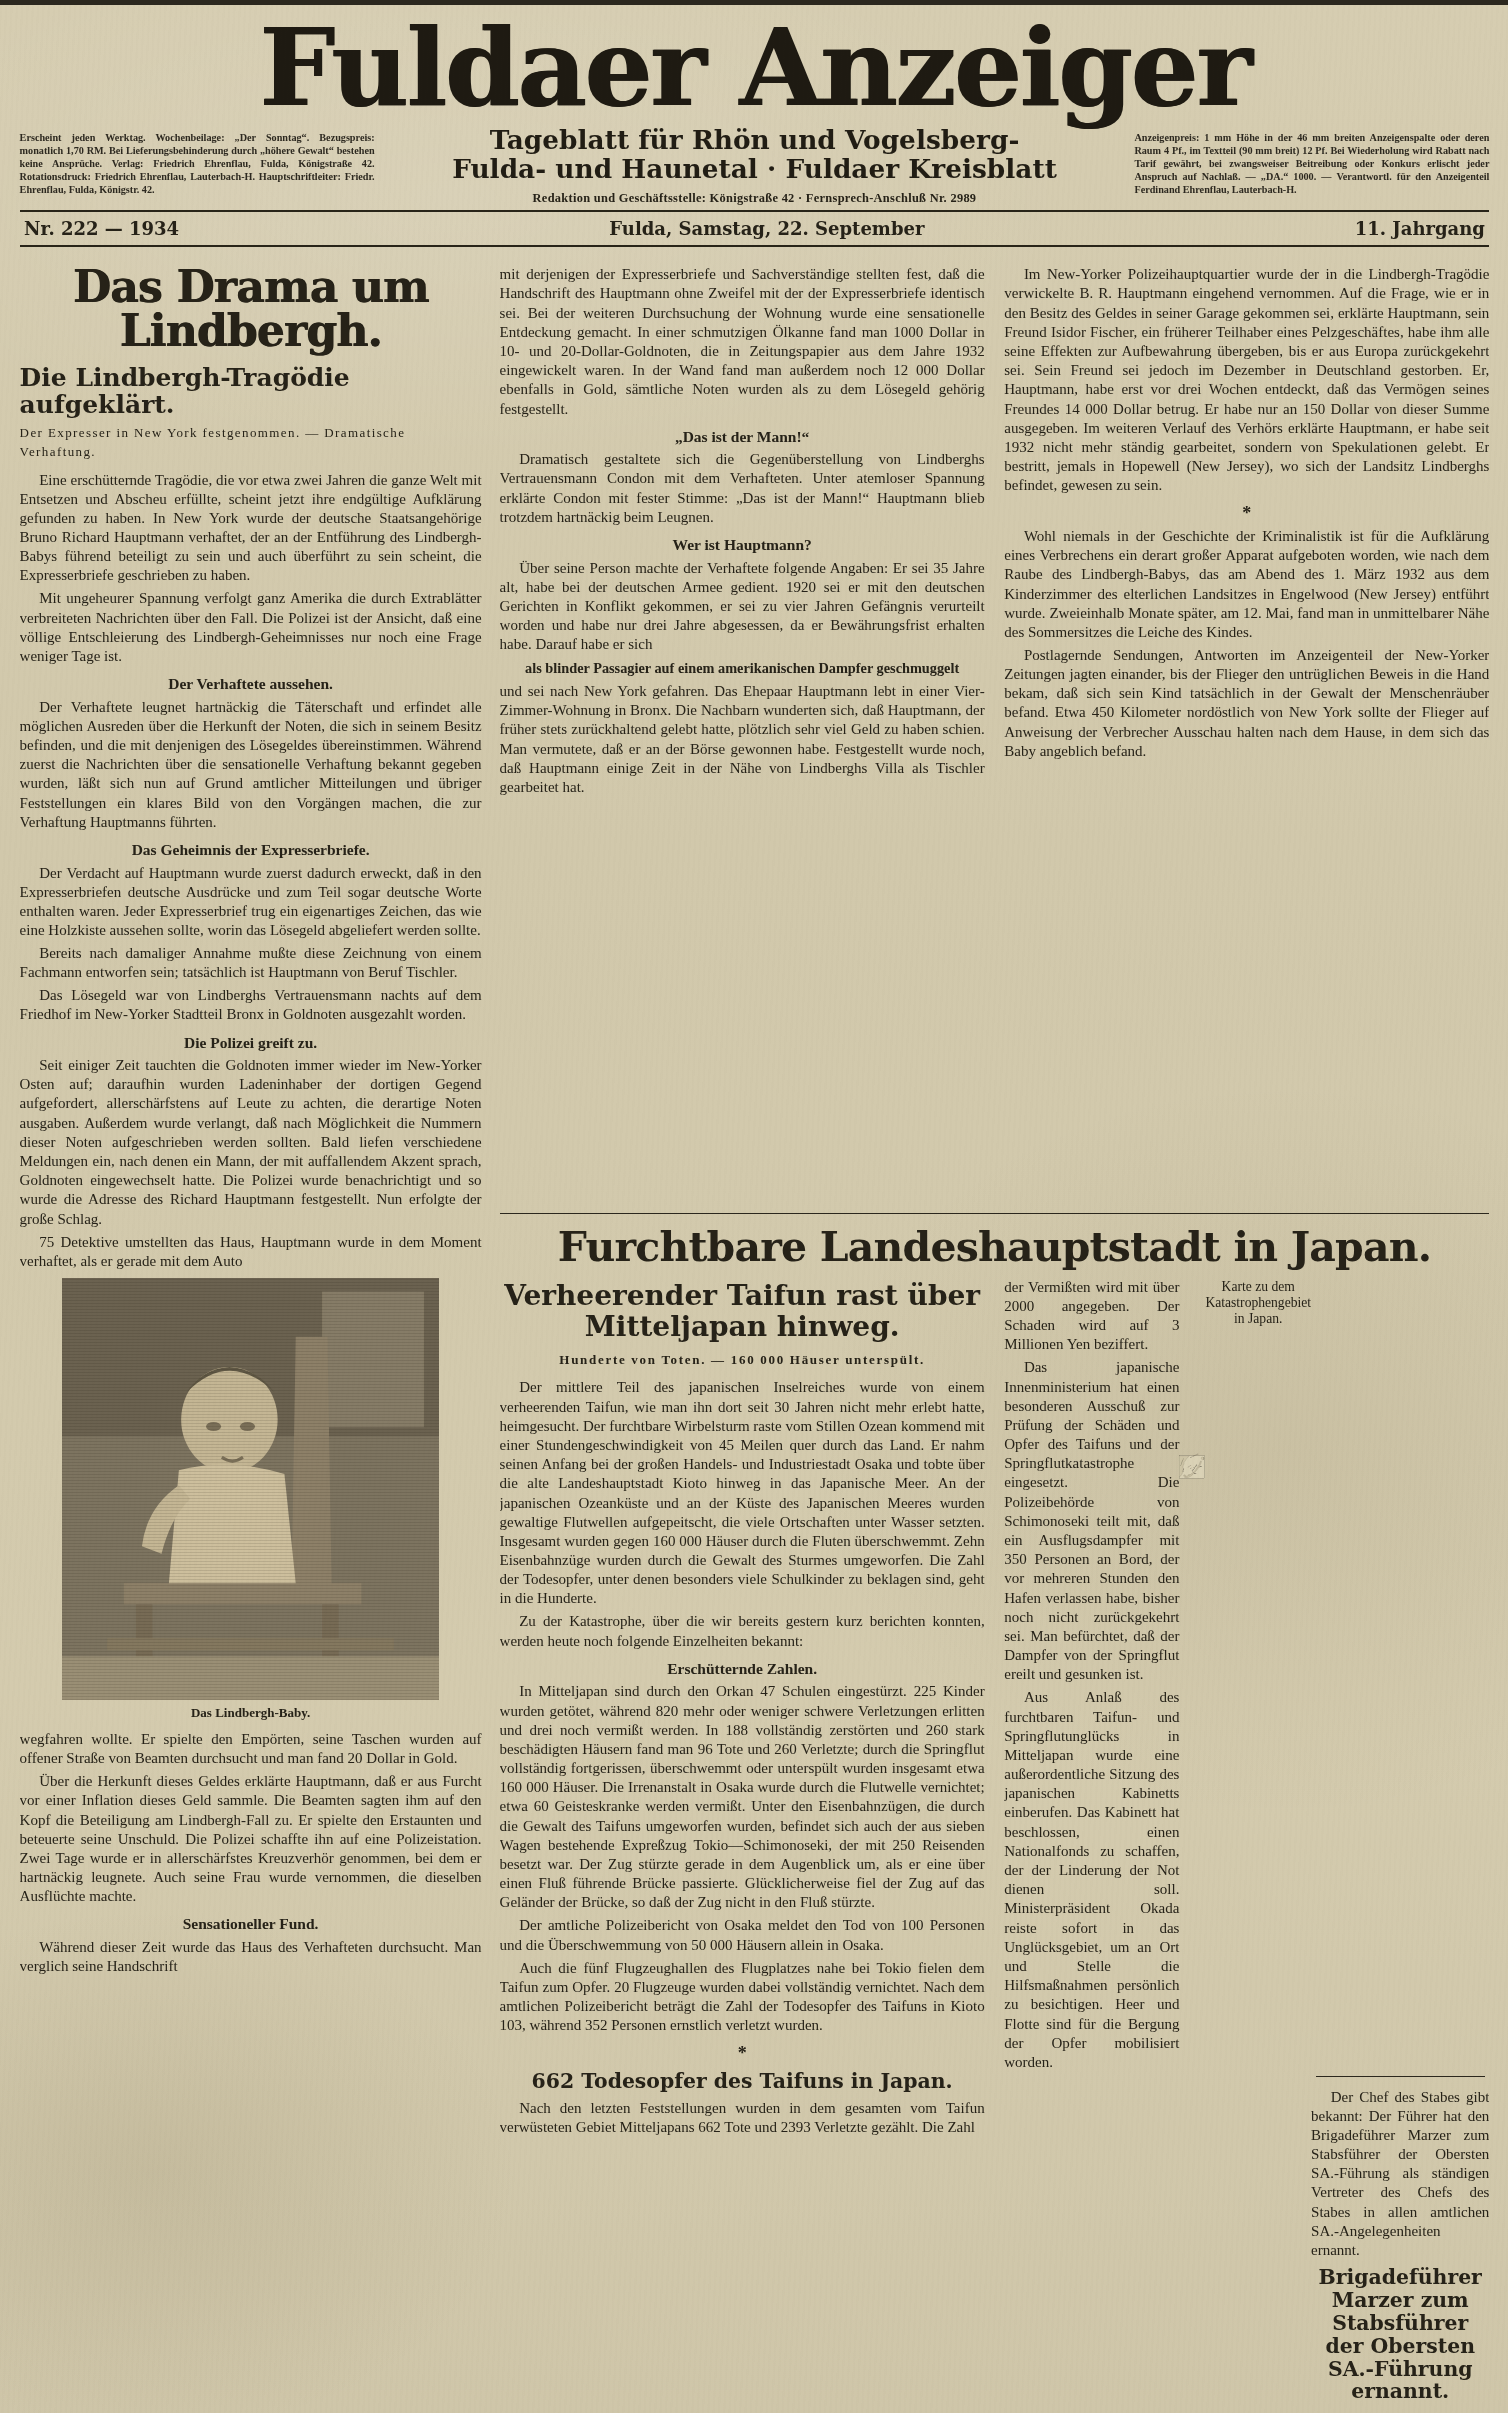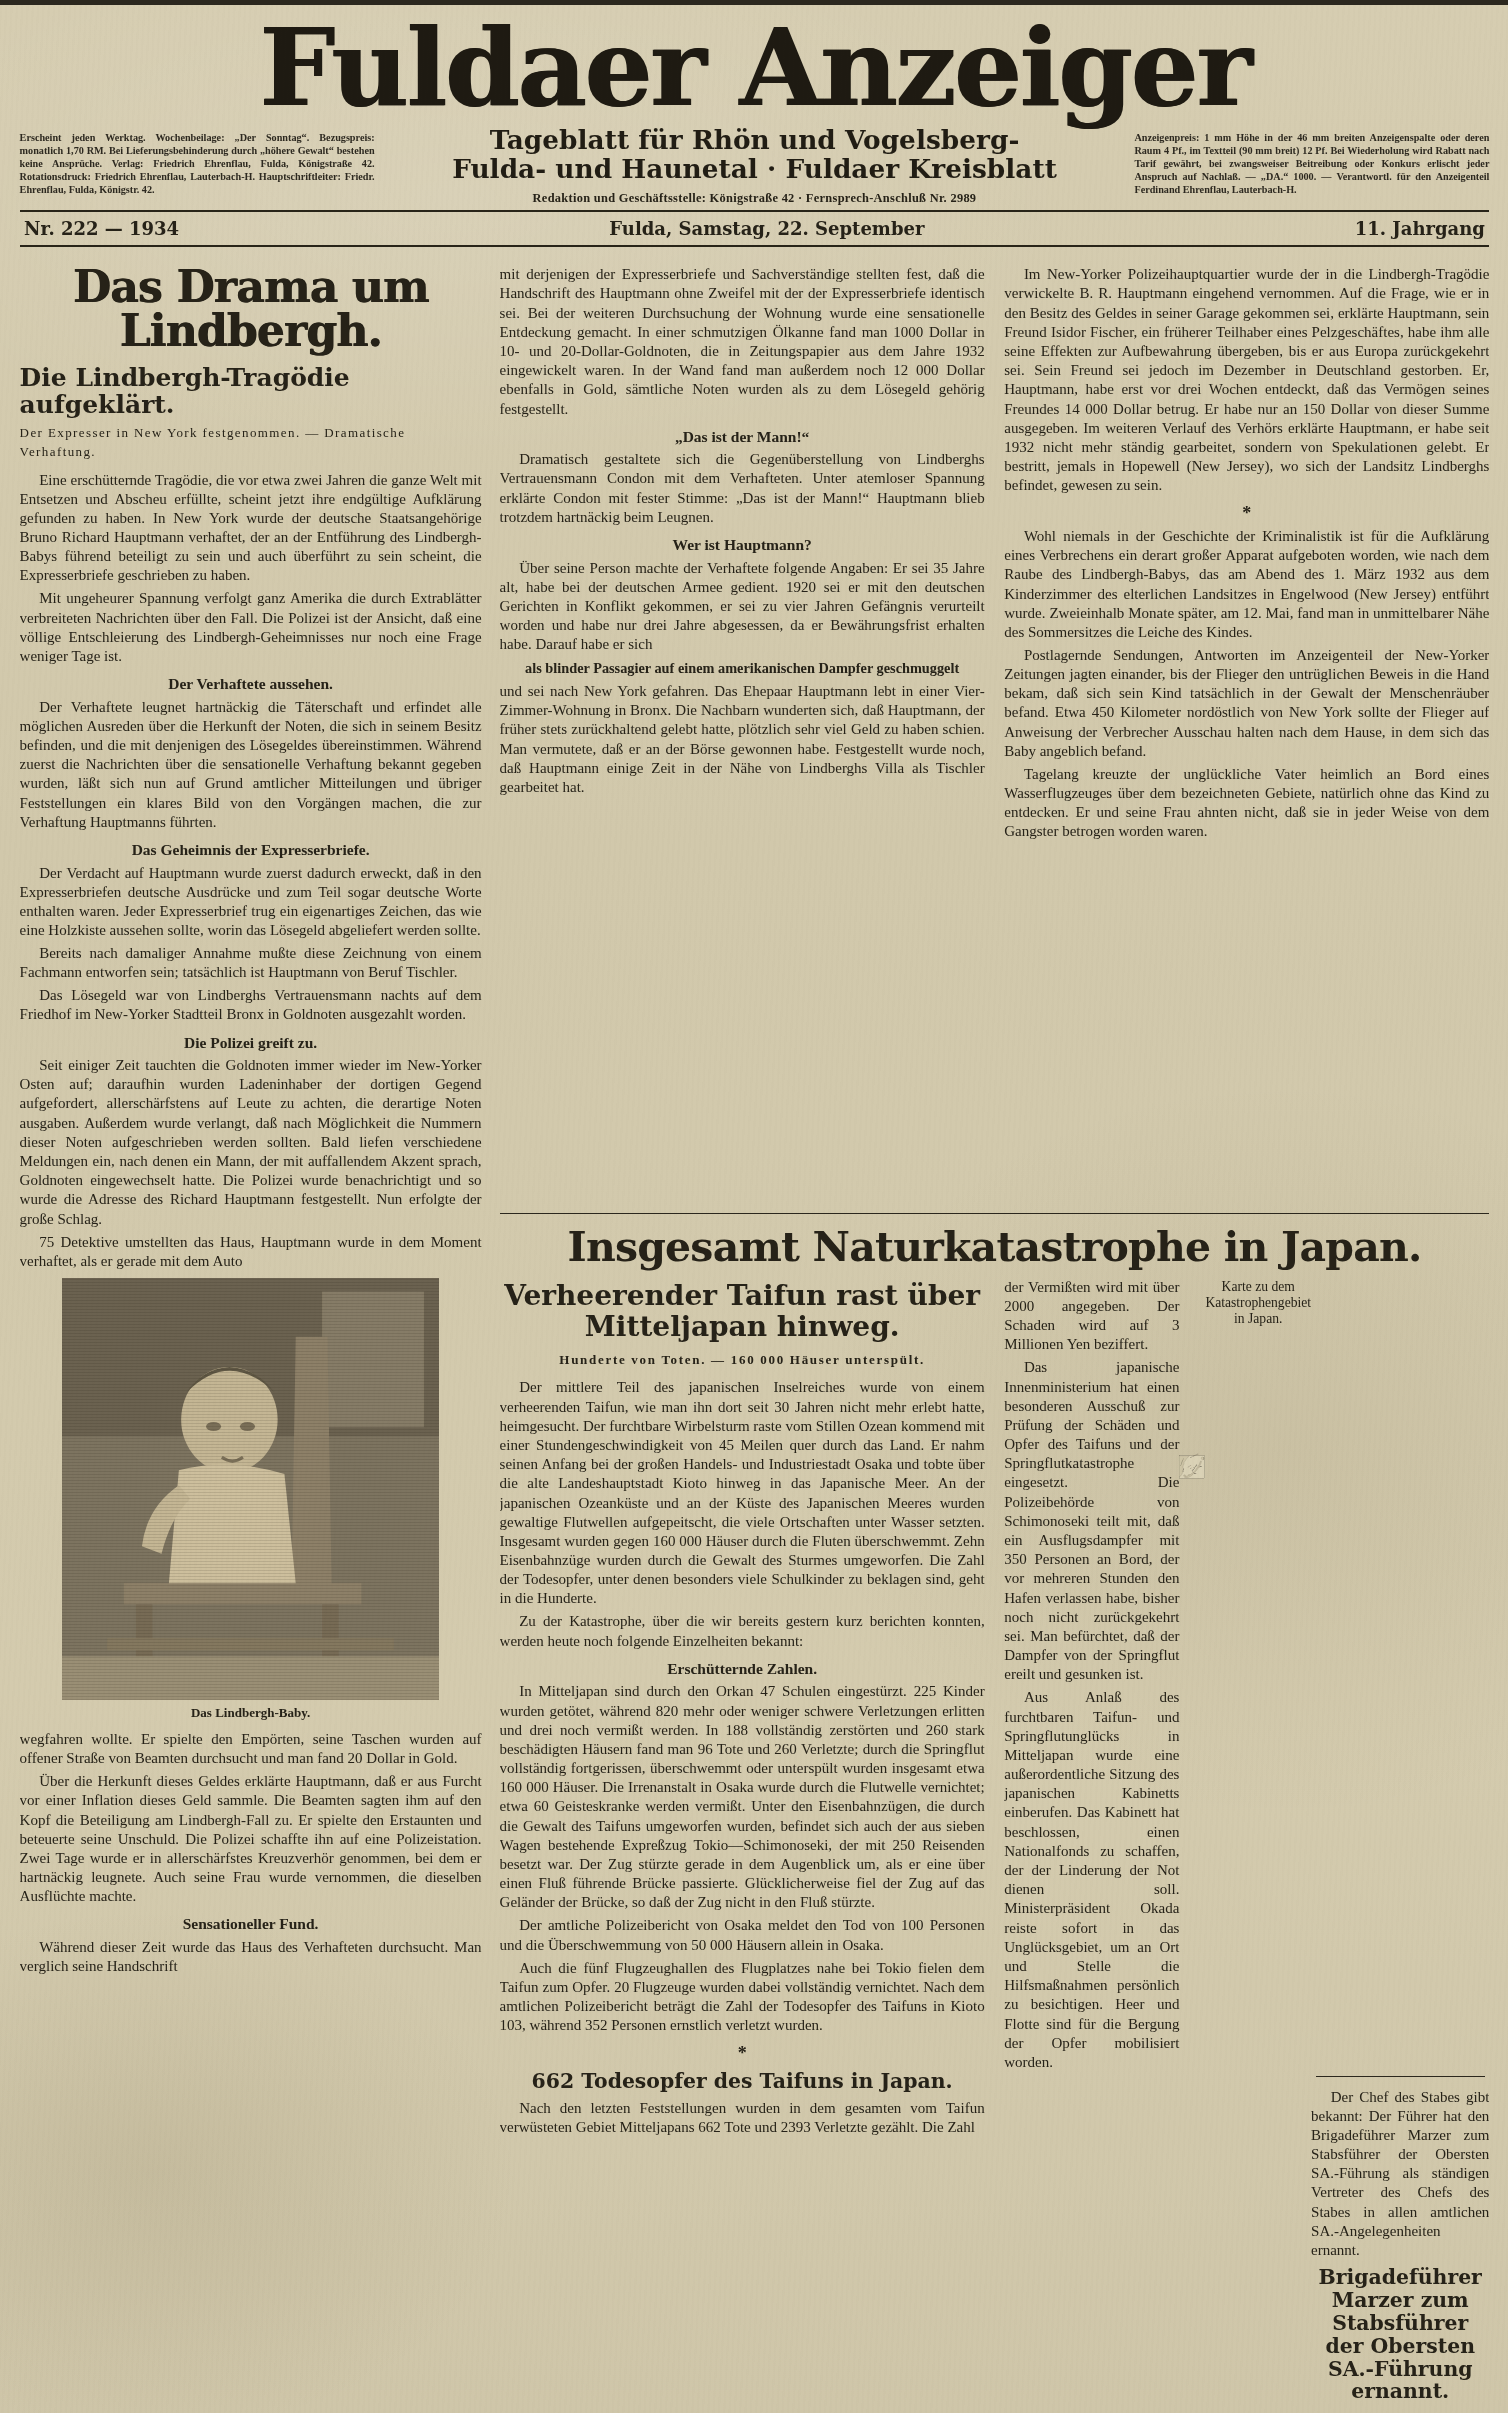--- a/index.html
+++ b/index.html
@@ -194,25 +194,24 @@
             <div class="blk sub">Wer ist Hauptmann?</div>
             <div class="blk p">Über seine Person machte der Verhaftete folgende Angaben: Er sei 35 Jahre alt, habe bei der deutschen Armee gedient. 1920 sei er mit den deutschen Gerichten in Konflikt gekommen, er sei zu vier Jahren Gefängnis verurteilt worden und habe nur drei Jahre abgesessen, da er Bewährungsfrist erhalten habe. Darauf habe er sich</div>
             <div class="blk bold-center">als blinder Passagier auf einem amerikanischen Dampfer geschmuggelt</div>
             <div class="blk pc">und sei nach New York gefahren. Das Ehepaar Hauptmann lebt in einer Vier-Zimmer-Wohnung in Bronx. Die Nachbarn wunderten sich, daß Hauptmann, der früher stets zurückhaltend gelebt hatte, plötzlich sehr viel Geld zu haben schien. Man vermutete, daß er an der Börse gewonnen habe. Festgestellt wurde noch, daß Hauptmann einige Zeit in der Nähe von Lindberghs Villa als Tischler gearbeitet hat.</div>
           </div>
         <div>
             <div class="blk p">Im New-Yorker Polizeihauptquartier wurde der in die Lindbergh-Tragödie verwickelte B. R. Hauptmann eingehend vernommen. Auf die Frage, wie er in den Besitz des Geldes in seiner Garage gekommen sei, erklärte Hauptmann, sein Freund Isidor Fischer, ein früherer Teilhaber eines Pelzgeschäftes, habe ihm alle seine Effekten zur Aufbewahrung übergeben, bis er aus Europa zurückgekehrt sei. Sein Freund sei jedoch im Dezember in Deutschland gestorben. Er, Hauptmann, habe erst vor drei Wochen entdeckt, daß das Vermögen seines Freundes 14 000 Dollar betrug. Er habe nur an 150 Dollar von dieser Summe ausgegeben. Im weiteren Verlauf des Verhörs erklärte Hauptmann, er habe seit 1932 nicht mehr ständig gearbeitet, sondern von Spekulationen gelebt. Er bestritt, jemals in Hopewell (New Jersey), wo sich der Landsitz Lindberghs befindet, gewesen zu sein.</div>
             <div class="blk star">*</div>
             <div class="blk p">Wohl niemals in der Geschichte der Kriminalistik ist für die Aufklärung eines Verbrechens ein derart großer Apparat aufgeboten worden, wie nach dem Raube des Lindbergh-Babys, das am Abend des 1. März 1932 aus dem Kinderzimmer des elterlichen Landsitzes in Engelwood (New Jersey) entführt wurde. Zweieinhalb Monate später, am 12. Mai, fand man in unmittelbarer Nähe des Sommersitzes die Leiche des Kindes.</div>
             <div class="blk p">Postlagernde Sendungen, Antworten im Anzeigenteil der New-Yorker Zeitungen jagten einander, bis der Flieger den untrüglichen Beweis in die Hand bekam, daß sich sein Kind tatsächlich in der Gewalt der Menschenräuber befand. Etwa 450 Kilometer nordöstlich von New York sollte der Flieger auf Anweisung der Verbrecher Ausschau halten nach dem Hause, in dem sich das Baby angeblich befand.</div>
-            <div class="blk p">Tagelang kreuzte der unglückliche Vater heimlich an Bord eines Wasserflugzeuges über dem bezeichneten Gebiete, natürlich ohne das Kind zu entdecken. Er und seine Frau ahnten nicht, daß sie in jeder Weise von dem Gangster betrogen worden waren.</div>
           </div>
       </div>
 
-      <h2 class="japan-headline">Insgesamt Naturkatastrophe in Japan.</h2>
+      <h2 class="japan-headline">Furchtbare Landeshauptstadt in Japan.</h2>
 
       <div class="right-bottom">
         <div>
             <div class="blk head2-lg">Verheerender Taifun rast über Mitteljapan hinweg.</div>
             <div class="blk deck2">Hunderte von Toten. — 160 000 Häuser unterspült.</div>
             <div class="blk p">Der mittlere Teil des japanischen Inselreiches wurde von einem verheerenden Taifun, wie man ihn dort seit 30 Jahren nicht mehr erlebt hatte, heimgesucht. Der furchtbare Wirbelsturm raste vom Stillen Ozean kommend mit einer Stundengeschwindigkeit von 45 Meilen quer durch das Land. Er nahm seinen Anfang bei der großen Handels- und Industriestadt Osaka und tobte über die alte Landeshauptstadt Kioto hinweg in das Japanische Meer. An der japanischen Ozeanküste und an der Küste des Japanischen Meeres wurden gewaltige Flutwellen aufgepeitscht, die viele Ortschaften unter Wasser setzten. Insgesamt wurden gegen 160 000 Häuser durch die Fluten überschwemmt. Zehn Eisenbahnzüge wurden durch die Gewalt des Sturmes umgeworfen. Die Zahl der Todesopfer, unter denen besonders viele Schulkinder zu beklagen sind, geht in die Hunderte.</div>
             <div class="blk p">Zu der Katastrophe, über die wir bereits gestern kurz berichten konnten, werden heute noch folgende Einzelheiten bekannt:</div>
             <div class="blk sub">Erschütternde Zahlen.</div>
             <div class="blk p">In Mitteljapan sind durch den Orkan 47 Schulen eingestürzt. 225 Kinder wurden getötet, während 820 mehr oder weniger schwere Verletzungen erlitten und drei noch vermißt werden. In 188 vollständig zerstörten und 260 stark beschädigten Häusern fand man 96 Tote und 260 Verletzte; durch die Springflut vollständig fortgerissen, überschwemmt oder unterspült wurden insgesamt etwa 160 000 Häuser. Die Irrenanstalt in Osaka wurde durch die Flutwelle vernichtet; etwa 60 Geisteskranke werden vermißt. Unter den Eisenbahnzügen, die durch die Gewalt des Taifuns umgeworfen wurden, befindet sich auch der aus sieben Wagen bestehende Expreßzug Tokio—Schimonoseki, der mit 250 Reisenden besetzt war. Der Zug stürzte gerade in dem Augenblick um, als er eine über einen Fluß führende Brücke passierte. Glücklicherweise fiel der Zug auf das Geländer der Brücke, so daß der Zug nicht in den Fluß stürzte.</div>
             <div class="blk p">Der amtliche Polizeibericht von Osaka meldet den Tod von 100 Personen und die Überschwemmung von 50 000 Häusern allein in Osaka.</div>

